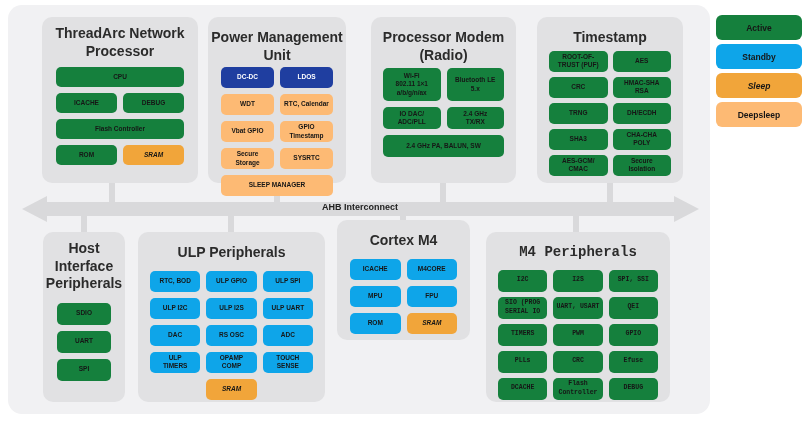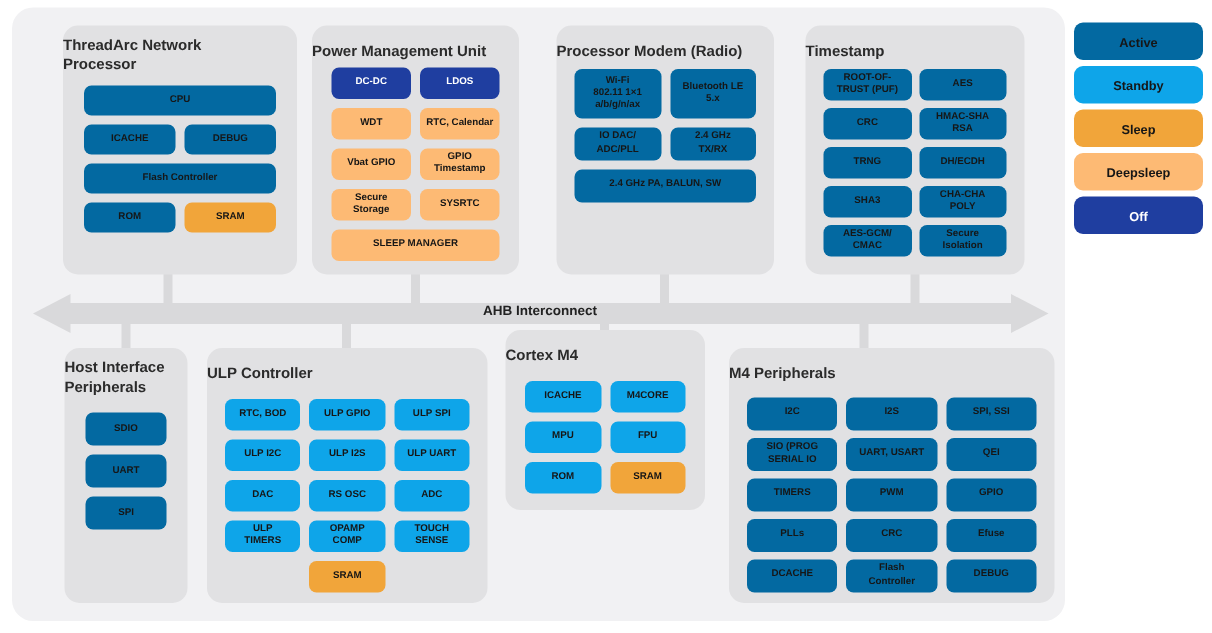--- a/index.html
+++ b/index.html
@@ -4,52 +4,52 @@
 <style>
   * { box-sizing: border-box; margin: 0; padding: 0; }
   html,body { width: 808px; height: 422px; background: #ffffff;
     font-family: "Liberation Sans", sans-serif; }
   #page { position: relative; width: 808px; height: 422px; overflow: hidden; }
 
   .panel { position: absolute; left: 8px; top: 5px; width: 702px; height: 409px;
     background: #F1F1F3; border-radius: 14px; }
 
   .section { position: absolute; background: #E1E1E3; border-radius: 10px; }
-  .section-title { font-weight: bold; font-size: 10px; line-height: 1.25;
-    text-align: left; color: #2b2b2b; white-space: pre-line; padding-top: 12px; }
+  .section-title { font-weight: bold; font-size: 14px; line-height: 1.25;
+    text-align: center; color: #2b2b2b; white-space: pre-line; padding-top: 12px; }
   .section-title.two-line { padding-top: 8px; }
 
   .blocks { display: grid; gap: 6px; padding: 7px 14px 0 14px; }
   .cols-1 { grid-template-columns: 1fr; }
   .cols-2 { grid-template-columns: 1fr 1fr; }
   .cols-3 { grid-template-columns: 1fr 1fr 1fr; }
 
   .block { height: var(--bh, 21px); border-radius: 5px; display: flex;
     align-items: center; justify-content: center; text-align: center;
     font-weight: bold; font-size: 6.5px; line-height: 1.25; color: #161616;
     white-space: pre-line; }
   .block.wide { grid-column: 1 / -1; }
   .block.tall { height: 33px; }
   .block.center-col { grid-column: 2; }
 
-  .active    { background: #0369a1; }
+  .active    { background: #15803d; }
   .standby   { background: #0ea5e9; }
-  .sleep     { background: #F1A53A; }
+  .sleep     { background: #F1A53A; font-style: italic; }
   .deepsleep { background: #fdba74; }
   .off       { background: #1F3EA0; color: #ffffff; }
 
   
   #sec-threadarc { left: 42px;  top: 17px;  width: 156px; height: 166px; }
   #sec-pmu       { left: 208px; top: 17px;  width: 138px; height: 166px; }
   #sec-wireless  { left: 371px; top: 17px;  width: 145px; height: 166px; }
   #sec-security  { left: 537px; top: 17px;  width: 146px; height: 166px; }
   #sec-host      { left: 43px;  top: 232px; width: 82px;  height: 170px; }
   #sec-ulp       { left: 138px; top: 232px; width: 187px; height: 170px; }
   #sec-cortex    { left: 337px; top: 220px; width: 133px; height: 120px; }
-  #sec-m4p       { left: 486px; top: 232px; width: 217px; height: 170px; }
+  #sec-m4p       { left: 486px; top: 232px; width: 184px; height: 170px; font-family: Liberation Mono, monospace; }
 
   #sec-threadarc .blocks { --bh: 20px; padding: 7px 14px 0 14px; }
   #sec-pmu      .blocks { --bh: 21px; padding: 3px 13px 0 13px; }
   #sec-wireless .blocks { --bh: 22px; padding: 4px 12px 0 12px; }
   #sec-security .blocks { --bh: 21px; gap: 5px; padding: 4px 12px 0 12px; }
   #sec-host     .blocks { --bh: 22px; padding: 10px 14px 0 14px; }
   #sec-ulp      .blocks { --bh: 21px; padding: 9px 12px 0 12px; }
   #sec-cortex   .blocks { --bh: 21px; padding: 9px 13px 0 13px; }
   #sec-m4p      .blocks { --bh: 22px; gap: 5px 6px; padding: 8px 12px 0 12px; }
 
@@ -165,21 +165,21 @@
     <div class="section-title two-line">Host Interface
 Peripherals</div>
     <div class="blocks cols-1">
         <div class="block active">SDIO</div>
         <div class="block active">UART</div>
         <div class="block active">SPI</div>
       </div>
   </div>
 
   <div class="section" id="sec-ulp">
-    <div class="section-title">ULP Controller</div>
+    <div class="section-title">ULP Peripherals</div>
     <div class="blocks cols-3">
         <div class="block standby">RTC, BOD</div>
         <div class="block standby">ULP GPIO</div>
         <div class="block standby">ULP SPI</div>
         <div class="block standby">ULP I2C</div>
         <div class="block standby">ULP I2S</div>
         <div class="block standby">ULP UART</div>
         <div class="block standby">DAC</div>
         <div class="block standby">RS OSC</div>
         <div class="block standby">ADC</div>
@@ -226,15 +226,14 @@
 Controller</div>
         <div class="block active">DEBUG</div>
       </div>
   </div>
 
   <div class="legend">
     <div class="legend-item active">Active</div>
     <div class="legend-item standby">Standby</div>
     <div class="legend-item sleep">Sleep</div>
     <div class="legend-item deepsleep">Deepsleep</div>
-    <div class="legend-item off">Off</div>
   </div>
 </div>
 
 </body></html>

